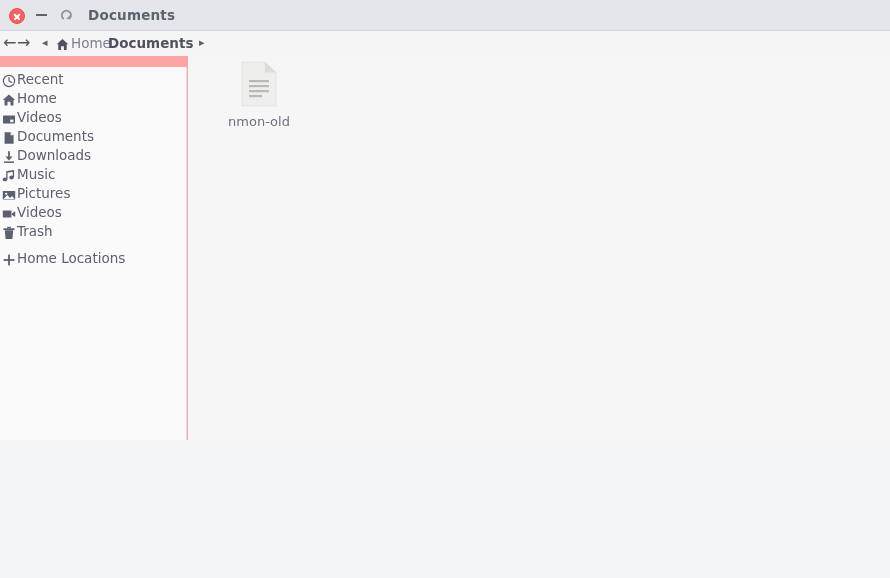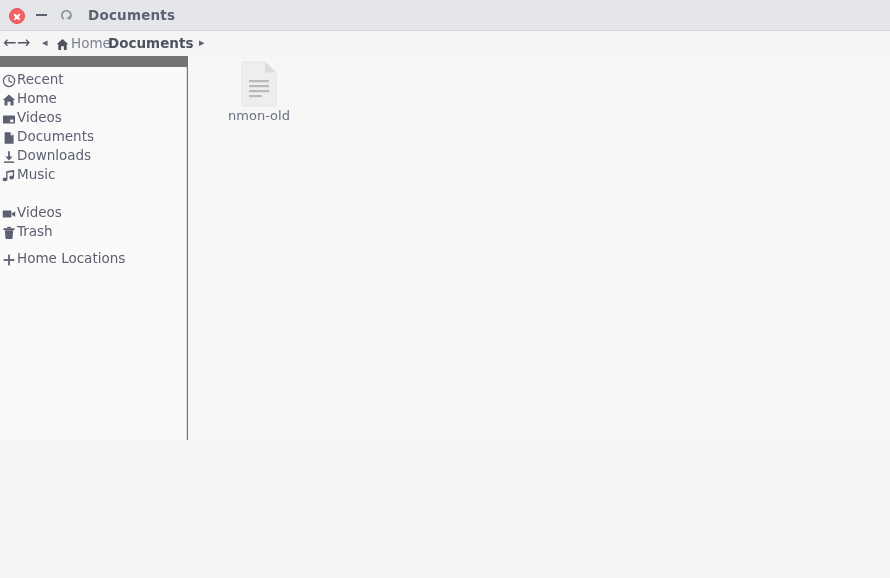--- a/index.html
+++ b/index.html
@@ -13,21 +13,21 @@
     overflow: hidden;
     font-family: "DejaVu Sans", "Liberation Sans", sans-serif;
     -webkit-font-smoothing: antialiased;
   }
 
   #window {
     position: absolute;
     left: 0; top: 0;
     width: 890px;
     height: 440px;
-    background: #737373;
+    background: #fca5a5;
     overflow: hidden;
   }
 
   
   #titlebar {
     position: absolute;
     left: 0; top: 0;
     width: 890px;
     height: 31px;
     background: #e4e6e9;
@@ -214,20 +214,21 @@
     left: 16px; top: 4px;
     width: 110px;
     text-align: center;
   }
   #file-icon-wrap {
     position: relative;
     width: 38px; height: 48px;
     margin: 0 auto;
   }
   #file-name {
+    margin-top: 6px;
     font-size: 13px;
     color: #6b7280;
     white-space: nowrap;
   }
 
   
   #watermark {
     position: absolute;
     left: 606px; top: 420px;
     width: 259px;
@@ -400,20 +401,30 @@
       <span class="side-ico">
         <svg width="14" height="14" viewBox="0 0 14 14">
           <rect x="6.1" y="1.2" width="1.8" height="6" fill="#5c6070"></rect>
           <path d="M3.4 6.4 L10.6 6.4 L7 10.4 Z" fill="#5c6070"></path>
           <rect x="2" y="11.4" width="10" height="1.5" fill="#5c6070"></rect>
         </svg>
       </span>
       <span class="side-label">Downloads</span>
     </div>
 
+    <div class="side-item" style="top:118px">
+      <span class="side-ico">
+        <svg width="14" height="14" viewBox="0 0 14 14">
+          <rect x="0.8" y="3" width="12.4" height="8.4" rx="0.6" fill="#5c6070"></rect>
+          <circle cx="4.2" cy="5.8" r="1.1" fill="#fafafa"></circle>
+          <path d="M1.6 11 L5.3 6.9 L8 9.9 L10 8 L12.5 11 Z" fill="#fafafa"></path>
+        </svg>
+      </span>
+      <span class="side-label">Pictures</span>
+    </div>
 
     <div class="side-item" style="top:137px">
       <span class="side-ico">
         <svg width="14" height="14" viewBox="0 0 14 14">
           <rect x="0.8" y="3.6" width="8.6" height="7" rx="0.7" fill="#5c6070"></rect>
           <path d="M9.8 6.4 L13.2 4.2 L13.2 10 L9.8 7.8 Z" fill="#5c6070"></path>
         </svg>
       </span>
       <span class="side-label">Videos</span>
     </div>

